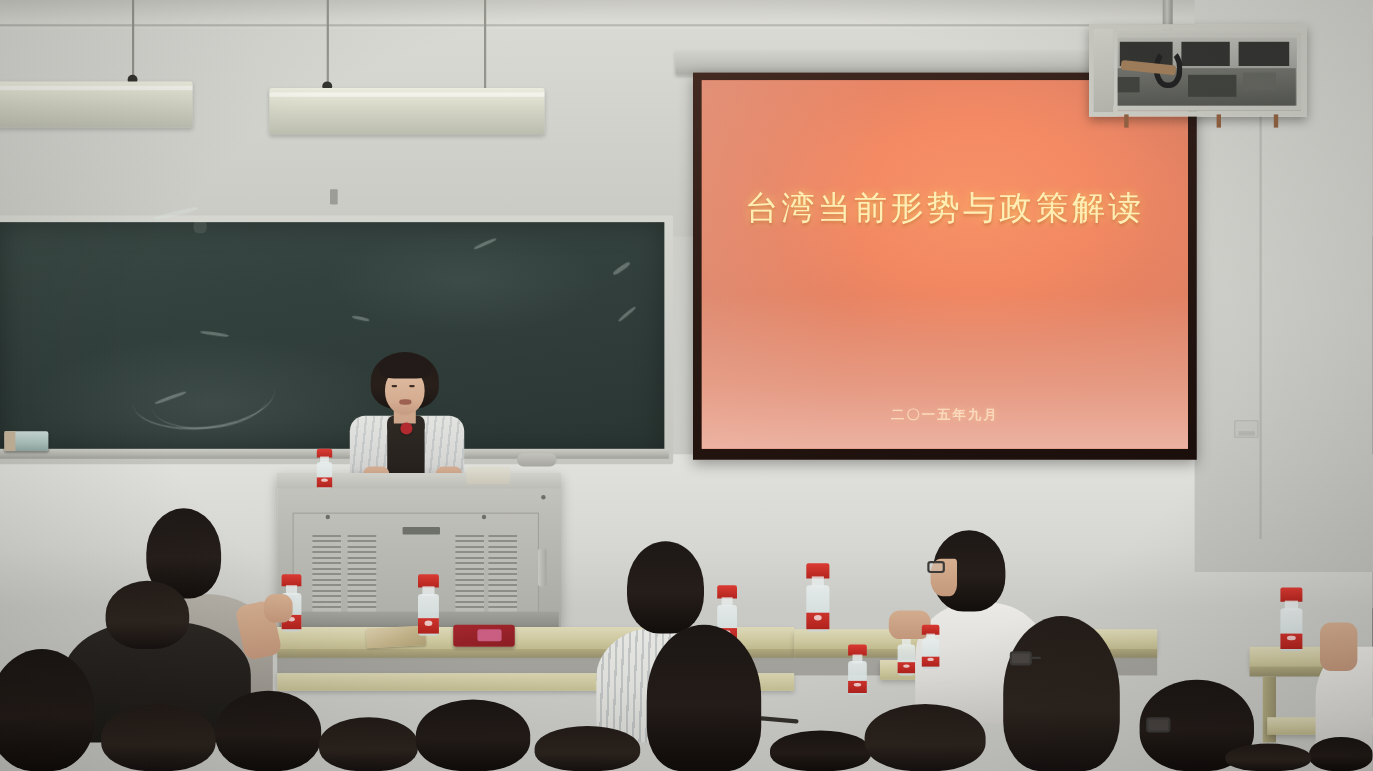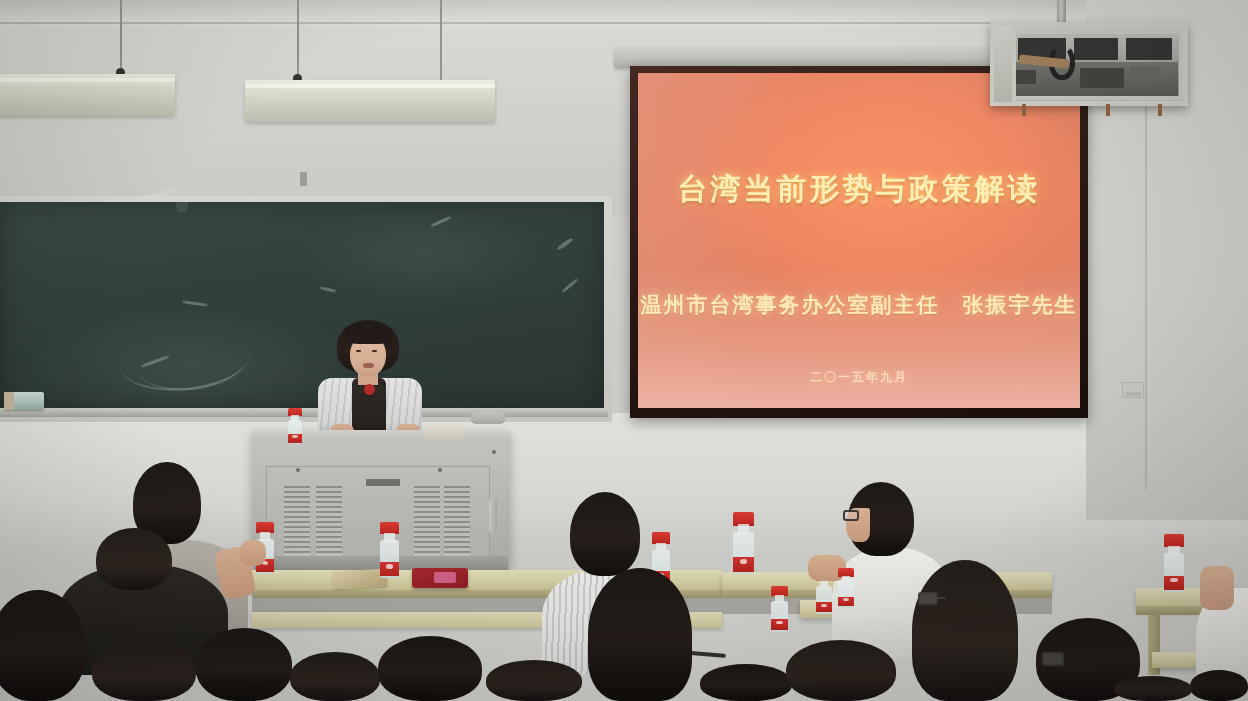--- a/index.html
+++ b/index.html
@@ -71,21 +71,21 @@
     background:
       radial-gradient(ellipse 300px 200px at 56% 34%, #fa8f63 0%, #f4865f 38%, #e8805f 62%, #dd7f63 100%),
       linear-gradient(175deg,#df8568 0%,#f08560 40%,#eb9077 72%,#eeb3a2 100%);}
   .screen::after{content:"";position:absolute;left:0;bottom:0;width:100%;height:42%;
     background:linear-gradient(180deg,rgba(240,160,135,0) 0%,rgba(243,178,158,.55) 60%,rgba(245,190,175,.85) 100%);
     pointer-events:none;}
   .screen-sheen{position:absolute;left:0;top:0;width:100%;height:100%;
     background:linear-gradient(100deg,rgba(255,255,255,.10) 0%,rgba(255,255,255,0) 35%);
     pointer-events:none;}
   .slide-text{position:absolute;width:100%;text-align:center;z-index:3;
-    color:#ffe9a8;font-weight:bold;letter-spacing:1px;
+    color:#ffe9a8;font-weight:normal;letter-spacing:1px;
     text-shadow:0 0 6px rgba(255,200,90,.85),0 1px 2px rgba(150,60,20,.55);}
   .slide-title{top:96px;font-size:30px;letter-spacing:3px;
     color:#ffeeb4;text-shadow:0 0 9px rgba(255,214,110,.95),0 2px 3px rgba(150,55,15,.5);}
   .slide-sub{top:218px;font-size:21px;letter-spacing:2px;
     color:#ffedbe;opacity:.96;text-shadow:0 0 7px rgba(255,220,140,.8),0 1px 2px rgba(150,60,20,.4);}
   .slide-date{top:296px;font-size:12px;letter-spacing:2px;
     color:#ffe7c8;opacity:.80;font-weight:600;
     text-shadow:0 0 6px rgba(255,215,150,.6);}
 
   
@@ -238,21 +238,20 @@
     <div class="chalk arc" style="left:138px;top:140px;width:104px;height:48px;transform:rotate(-5deg);opacity:.7;"></div>
   </div>
   <div class="board-tray"></div>
   <div class="eraser"></div>
 
   <div class="screen-header"></div>
   <div class="screen-outer">
     <div class="screen">
       <div class="screen-sheen"></div>
       <div class="slide-text slide-title">台湾当前形势与政策解读</div>
-      <div class="slide-text slide-sub">温州市台湾事务办公室副主任　张振宇先生</div>
       <div class="slide-text slide-date">二〇一五年九月</div>
     </div>
   </div>
 
   <div class="proj-pole"></div>
   <div class="proj-cage"></div>
   <div class="proj-body"></div>
   <div class="proj-window" style="left:1018px;top:38px;width:48px;height:22px;"></div>
   <div class="proj-window" style="left:1074px;top:38px;width:44px;height:22px;"></div>
   <div class="proj-window" style="left:1126px;top:38px;width:46px;height:22px;"></div>

